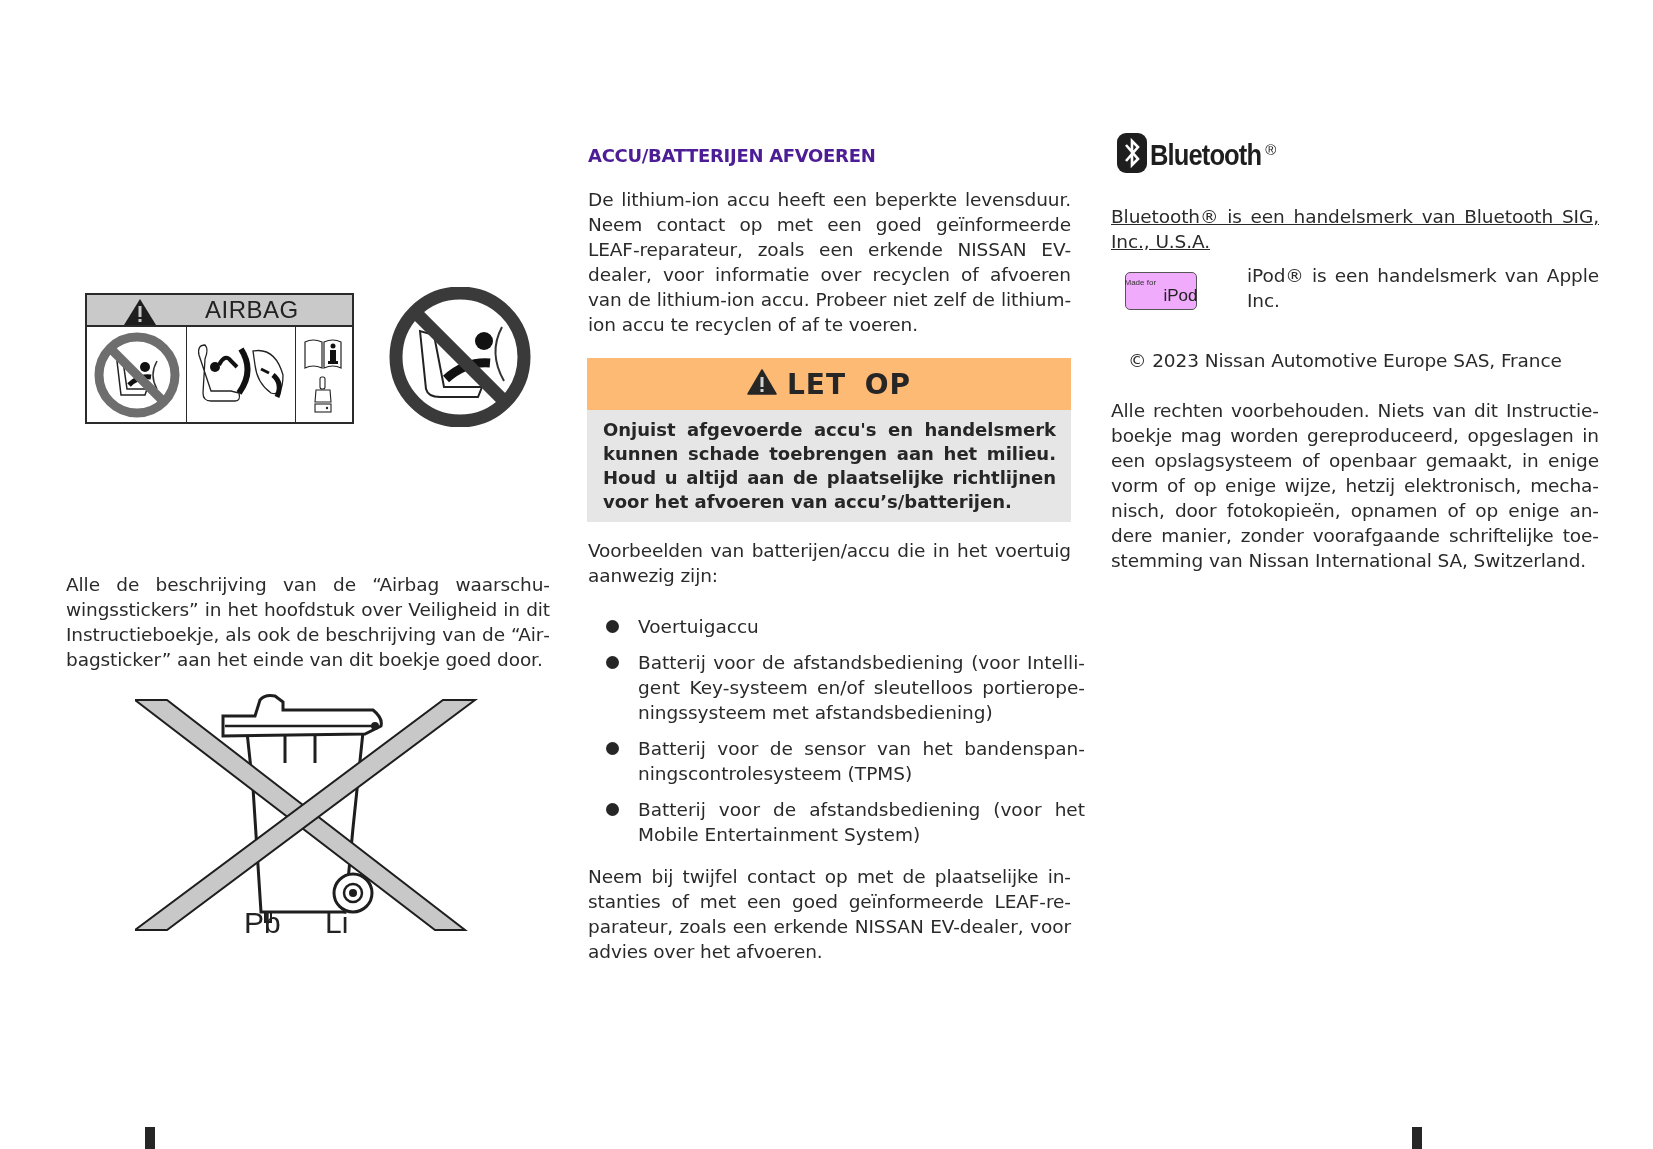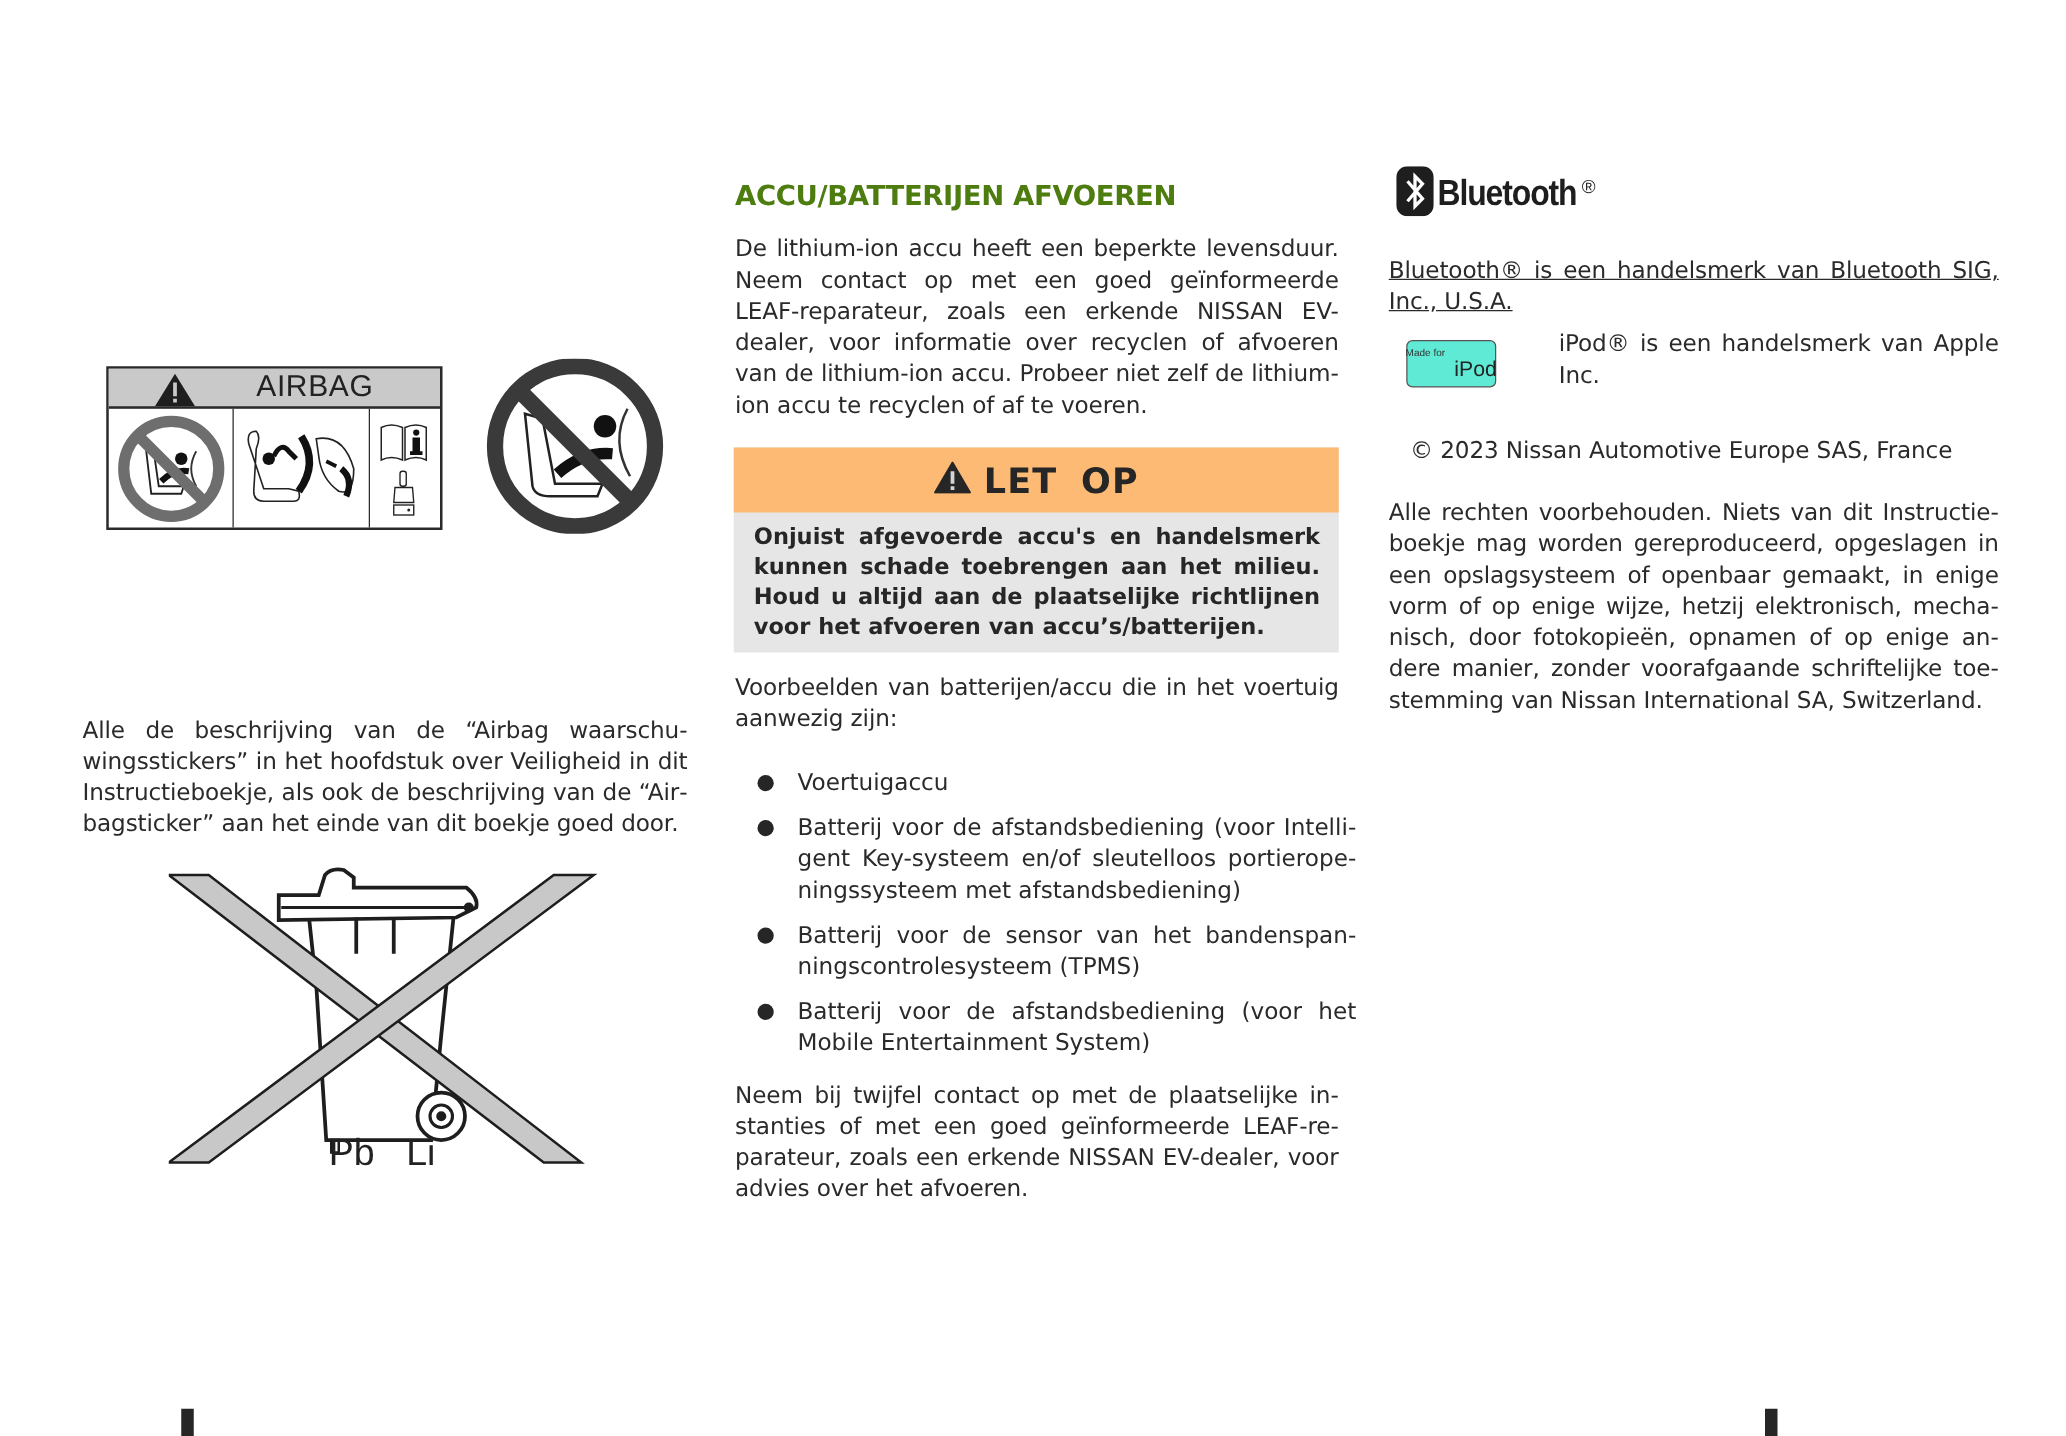--- a/index.html
+++ b/index.html
@@ -1,37 +1,37 @@
 <!DOCTYPE html>
 <html><head>
 <meta charset="utf-8">
 <style>
   html, body { margin:0; padding:0; background:#ffffff; }
   body { width:1653px; height:1149px; position:relative; overflow:hidden;
          font-family:"DejaVu Sans", sans-serif; color:#2a2a2a; }
   .abs { position:absolute; }
   .p { font-size:18.5px; line-height:25px; text-align:justify; margin:0; letter-spacing:-0.1px; }
   .p.last-left { text-align-last:left; }
-  .title { font-size:22px; font-weight:bold; letter-spacing:-0.3px; color:#4d7c0f; margin:0; }
+  .title { font-size:18px; font-weight:bold; letter-spacing:-0.3px; color:#4c1d95; margin:0; }
   .bullet-list { list-style:none; margin:14px; padding:0; }
   .bullet-list li { position:relative; padding-left:36px; font-size:18.5px; line-height:25px; text-align:justify; text-align-last:left; margin-bottom:11px; }
   .bullet-dot { position:absolute; left:4px; top:6px; width:13px; height:13px; border-radius:50%; background:#262626; }
   .caution { background:#e6e6e6; }
   .caution-head { background:#fdba74; height:52px; display:flex; align-items:center; justify-content:center; gap:10px; }
   .caution-head span.t { font-size:28px; font-weight:bold; letter-spacing:1px; color:#262626; word-spacing:8px; }
   .caution-body { padding:8px 15px 12px 16px; font-size:18px; line-height:24px; font-weight:bold; text-align:justify; text-align-last:left; color:#262626; }
   .crop { position:absolute; width:10px; height:22px; background:#262626; top:1127px; }
   .sticker { border:2px solid #2a2a2a; background:#fff; }
   .sticker-head { background:#c9c9c9; height:30px; border-bottom:2px solid #2a2a2a; display:flex; align-items:center; }
   .sticker-head .lbl { font-family:"Liberation Sans", sans-serif; font-size:24px; color:#222; margin-left:80px; letter-spacing:0.5px; }
   .sticker-row { display:flex; height:95px; }
   .sticker-cell { border-right:1.5px solid #2a2a2a; display:flex; align-items:center; justify-content:center; }
   .sticker-cell:last-child { border-right:none; }
   .pbli { font-family:"Liberation Sans", sans-serif; font-size:30px; color:#222; }
-  .ipod-badge { border:1.5px solid #555; border-radius:5px; width:70px; height:36px; display:flex; align-items:center; justify-content:center; gap:0; background:#5eead4; }
+  .ipod-badge { border:1.5px solid #555; border-radius:5px; width:70px; height:36px; display:flex; align-items:center; justify-content:center; gap:0; background:#f0abfc; }
 </style>
 </head>
 <body>
 
 <div class="abs" style="left:0;top:0;width:560px;height:1149px;">
 
   <div class="abs sticker" style="left:85px;top:293px;width:265px;">
     <div class="sticker-head">
       <span class="abs" style="left:36px;top:3px;">
         <svg width="34" height="28" viewBox="0 0 34 28">
@@ -114,21 +114,21 @@
 
       <polygon points="0,12 32,12 330,242 300,242" fill="#c8c8c8" stroke="#1e1e1e" stroke-width="2"></polygon>
       <polygon points="340,12 308,12 0,242 32,242" fill="#c8c8c8" stroke="#1e1e1e" stroke-width="2"></polygon>
 
       <circle cx="218" cy="205" r="19" fill="#fff" stroke="#1e1e1e" stroke-width="3"></circle>
       <circle cx="218" cy="205" r="9" fill="none" stroke="#1e1e1e" stroke-width="2.5"></circle>
       <circle cx="218" cy="205" r="4" fill="#1e1e1e"></circle>
 
       <rect x="130" y="224" width="6" height="10" fill="none" stroke="#1e1e1e" stroke-width="2"></rect>
     </svg>
-    <span class="abs pbli" style="left:128px;top:218px;">Pb</span>
+    <span class="abs pbli" style="left:109px;top:218px;">Pb</span>
     <span class="abs pbli" style="left:190px;top:218px;">Li</span>
   </div>
 
   <div class="crop" style="left:145px;"></div>
 </div>
 
 <div class="abs" style="left:587px;top:0;width:485px;">
   <h1 class="abs title" style="left:1px;top:145px;white-space:nowrap;">ACCU/BATTERIJEN AFVOEREN</h1>
 
   <p class="abs p last-left" style="left:1px;top:187px;width:483px;">De lithium-ion accu heeft een beperkte levensduur. Neem contact op met een goed geïnformeerde LEAF-reparateur, zoals een erkende NISSAN EV-dealer, voor informatie over recyclen of afvoeren van de lithium-ion accu. Probeer niet zelf de lithium-ion accu te recyclen of af te voeren.</p>

